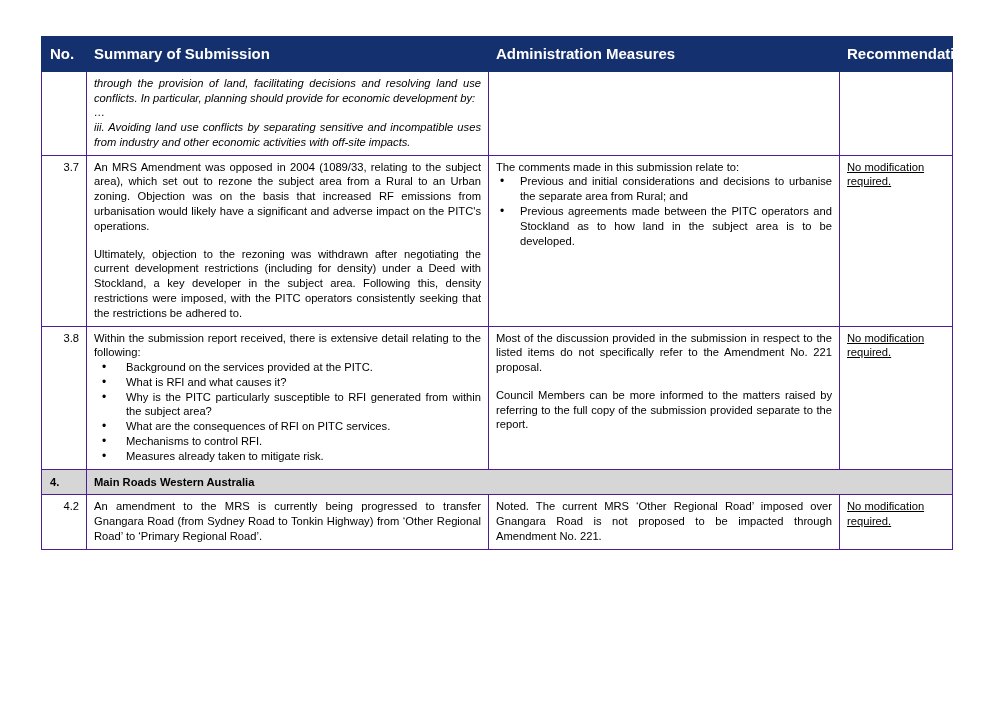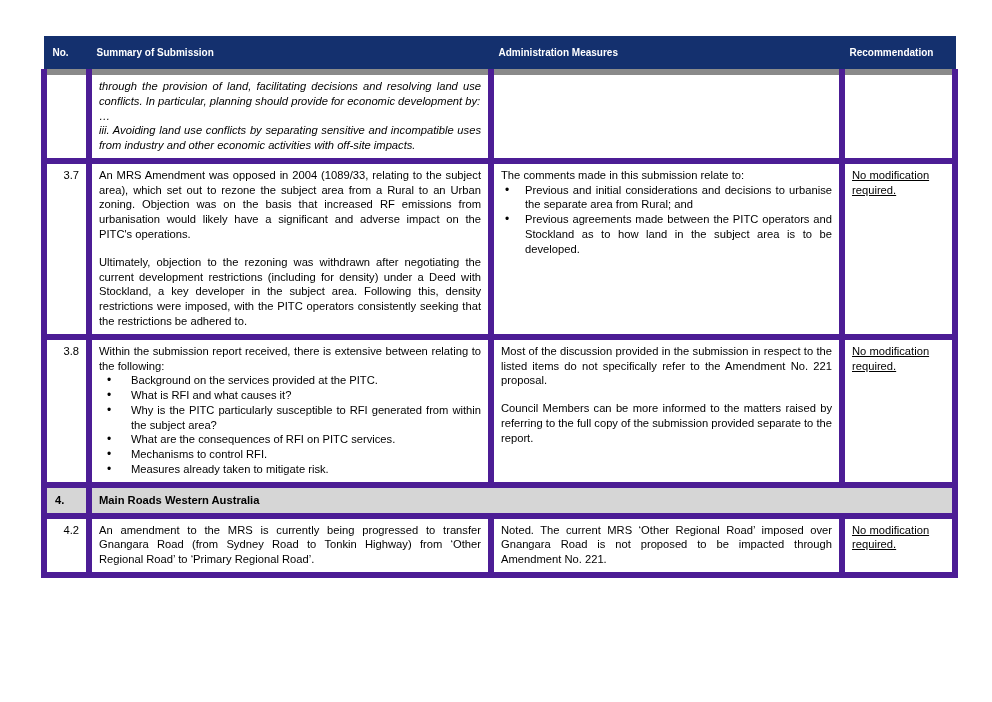--- a/index.html
+++ b/index.html
@@ -37,31 +37,31 @@
   table.schedule col.c-no    { width: 45px; }
   table.schedule col.c-sum   { width: 402px; }
   table.schedule col.c-adm   { width: 351px; }
   table.schedule col.c-rec   { width: 113px; }
 
   thead th {
     background: #12306b;
     background: #14306e;
     color: #ffffff;
     font-weight: bold;
-    font-size: 10px;
+    font-size: 15px;
     text-align: left;
     vertical-align: middle;
     padding: 7px 6px 7px 7px;
     height: 18px;
     border: 1px solid #14306e;
   }
   thead th.th-no { padding-left: 8px; }
 
   tbody td {
-    border: 6px solid #4c1d95;
+    border: 1px solid #4c1d95;
     border-top-color: #8a8a8a;
     vertical-align: top;
     padding: 4px 7px 5px 7px;
     text-align: justify;
     text-justify: inter-word;
   }
   tbody td.cell-no {
     text-align: right;
     padding-left: 8px;
     white-space: nowrap;
@@ -175,21 +175,21 @@
               <li>Previous and initial considerations and decisions to urbanise the separate area from Rural; and</li>
               <li>Previous agreements made between the PITC operators and Stockland as to how land in the subject area is to be developed.</li>
             </ul>
           </td>
           <td class="cell-rec">No modification required.</td>
         </tr>
 
         <tr style="height: 122px;">
           <td class="cell-no">3.8</td>
           <td class="cell-sum">
-            <p class="para">Within the submission report received, there is extensive between relating to the following:</p>
+            <p class="para">Within the submission report received, there is extensive detail relating to the following:</p>
             <ul class="bullets">
               <li class="nojustify">Background on the services provided at the PITC.</li>
               <li class="nojustify">What is RFI and what causes it?</li>
               <li>Why is the PITC particularly susceptible to RFI generated from within the subject area?</li>
               <li class="nojustify">What are the consequences of RFI on PITC services.</li>
               <li class="nojustify">Mechanisms to control RFI.</li>
               <li class="nojustify">Measures already taken to mitigate risk.</li>
             </ul>
           </td>
           <td class="cell-adm">

